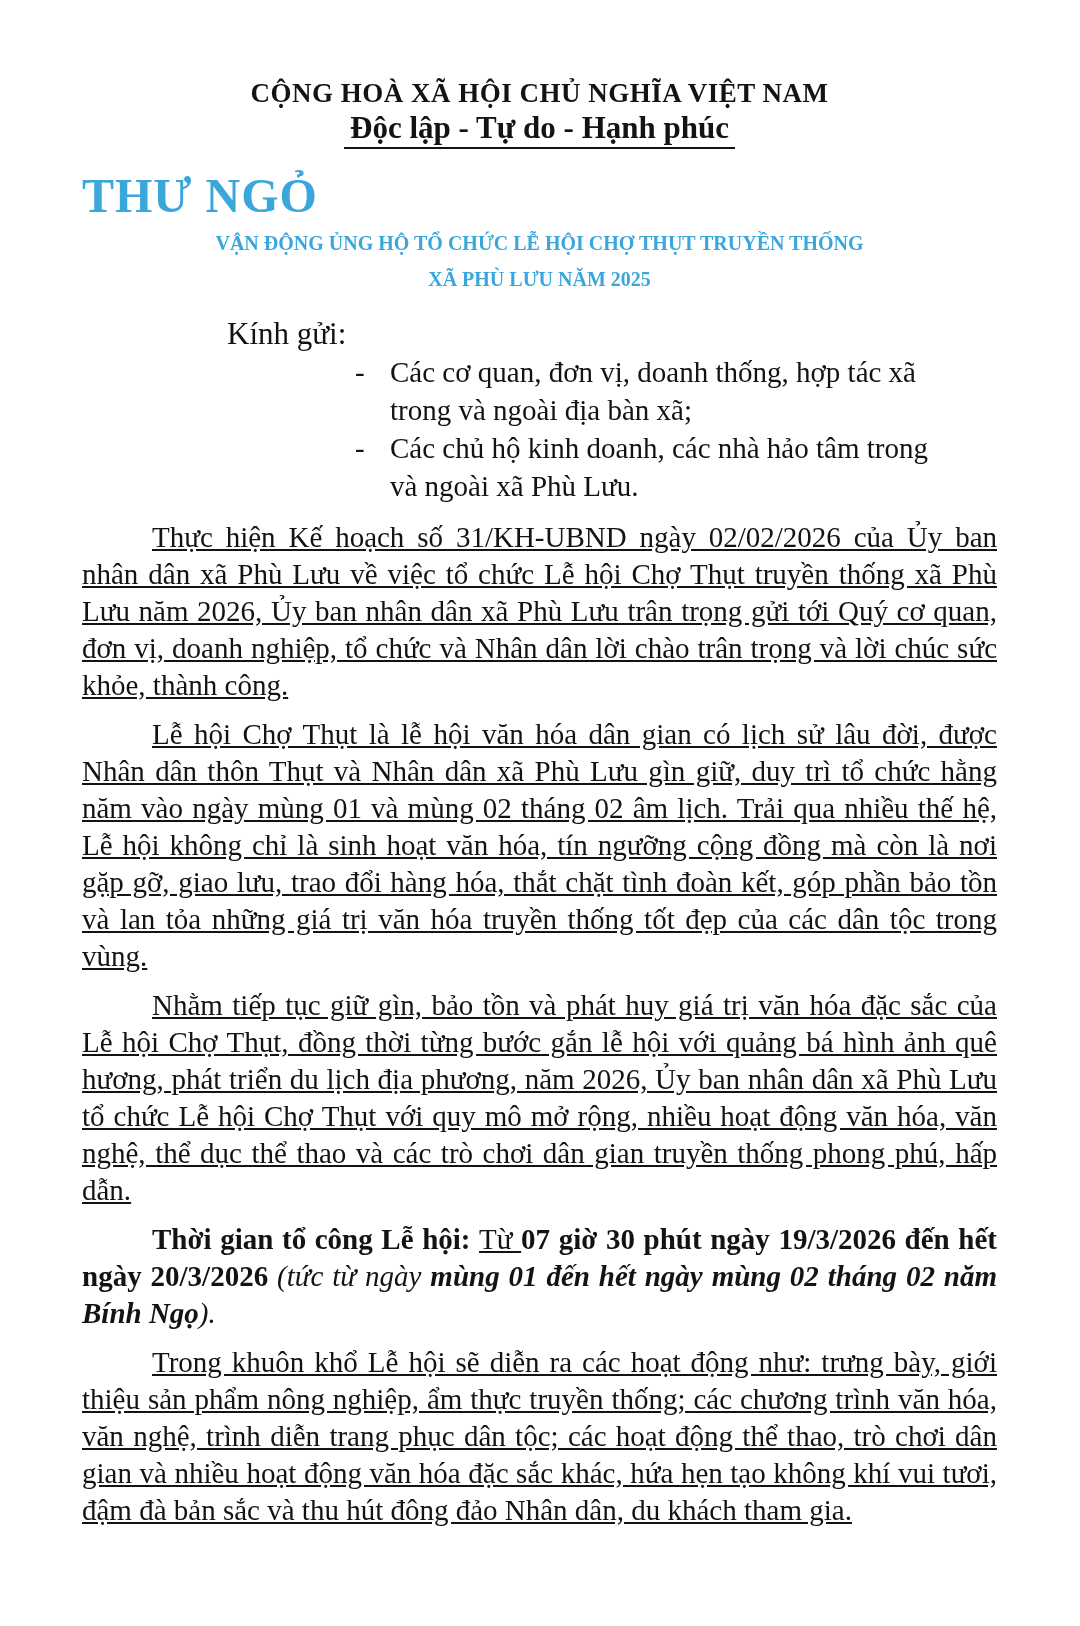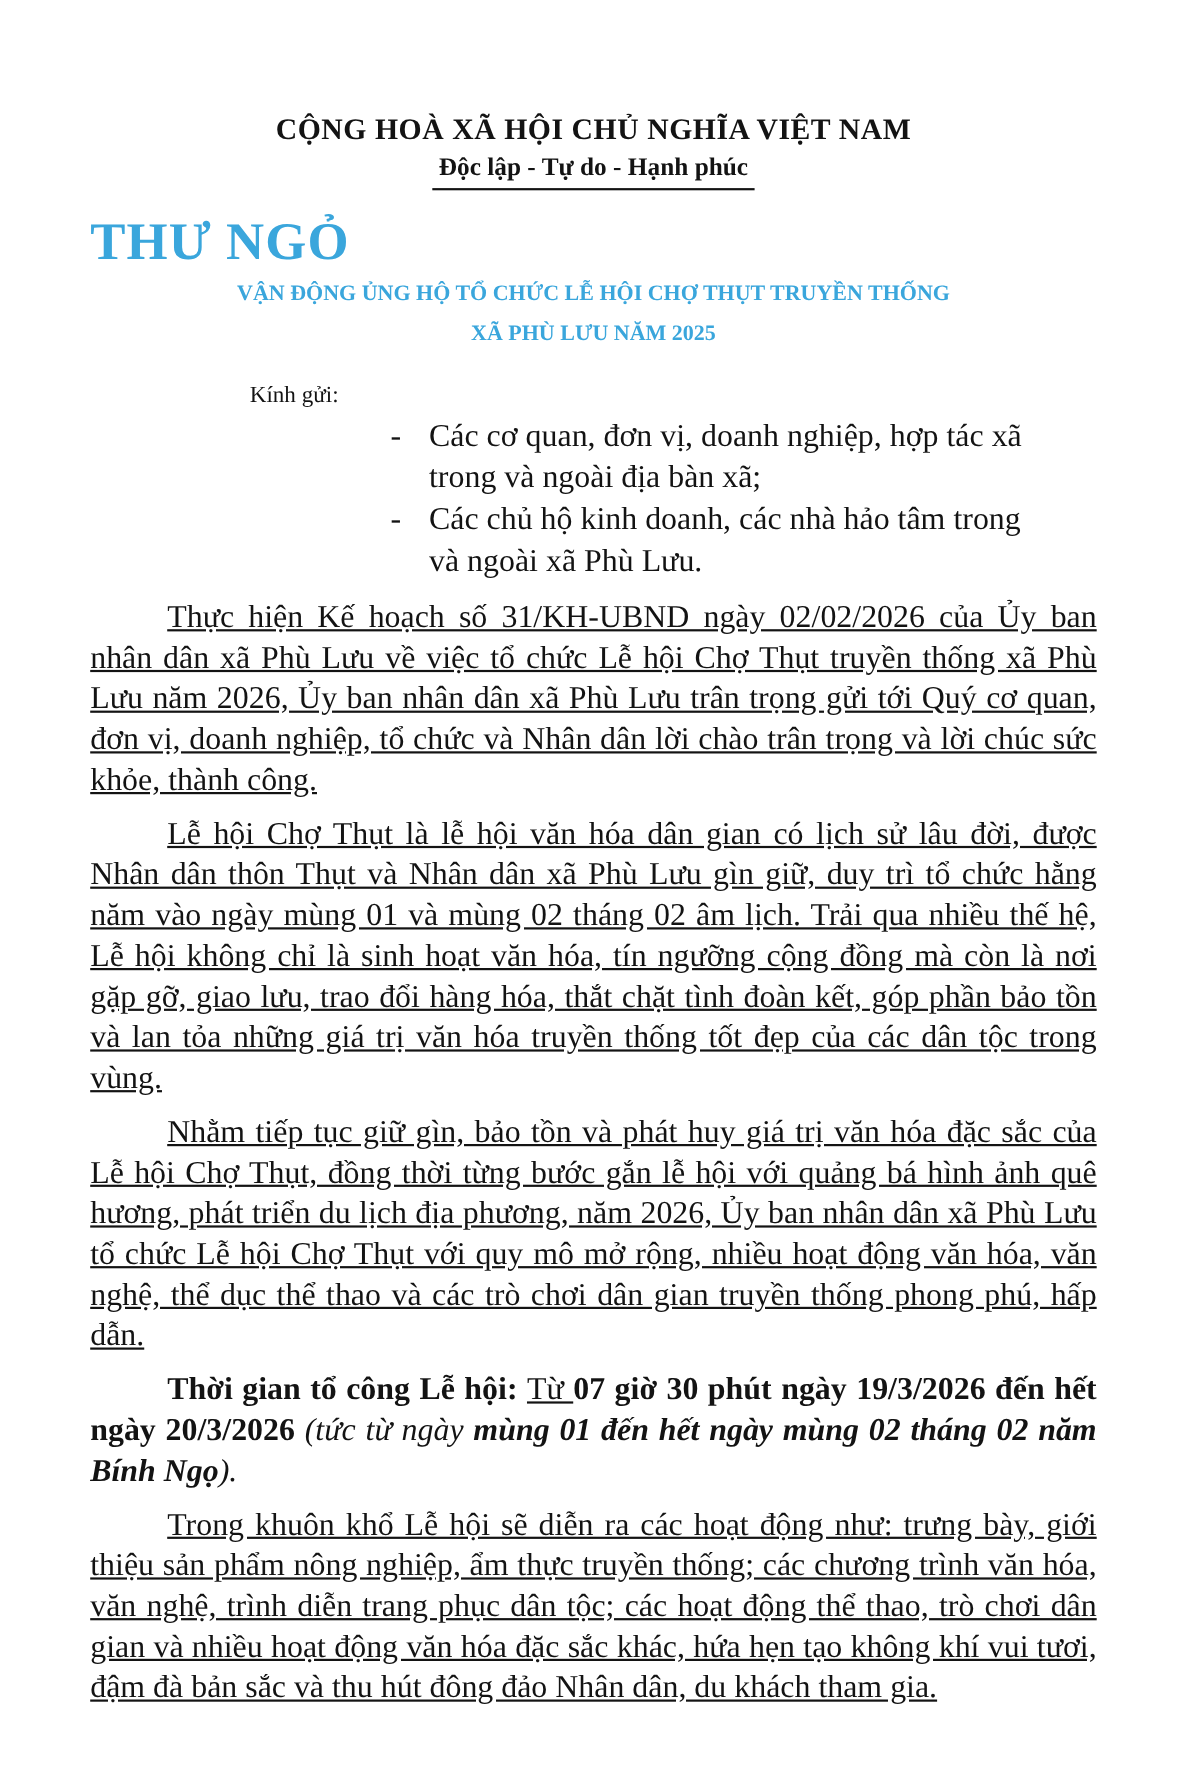--- a/index.html
+++ b/index.html
@@ -8,38 +8,38 @@
     background: #ffffff;
   }
   .page {
     position: relative;
     width: 1080px;
     height: 1626px;
     margin: 0 auto;
     background: #ffffff;
     overflow: hidden;
     box-sizing: border-box;
-    padding: 100px 83px 0 82px;
+    padding: 76px 83px 0 82px;
     font-family: "Liberation Serif", "DejaVu Serif", serif;
     color: #131313;
   }
   .national-title {
     text-align: center;
     font-size: 27px;
     font-weight: bold;
     letter-spacing: 0.5px;
     line-height: 34px;
   }
   .motto-wrap {
     text-align: center;
     margin-top: 2px;
   }
   .motto {
     display: inline-block;
-    font-size: 23px;
+    font-size: 31px;
     font-weight: bold;
     line-height: 32px;
     padding: 0 6px 3px 6px;
     border-bottom: 2px solid #131313;
   }
   .place-date {
     text-align: right;
     font-style: italic;
     font-size: 29px;
     line-height: 36px;
@@ -58,21 +58,21 @@
     font-size: 20px;
     font-weight: bold;
     line-height: 32px;
     margin-top: 4px;
     color: var(--accent, #3aa6dc);
   }
   .recipients {
     margin-top: 20px;
   }
   .salutation {
-    font-size: 21px;
+    font-size: 31px;
     line-height: 38px;
     margin-left: 145px;
   }
   .recipient-list {
     margin-left: 273px;
   }
   .recipient-item {
     display: flex;
     align-items: flex-start;
     font-size: 29px;
@@ -117,21 +117,21 @@
   <div class="subtitle">VẬN ĐỘNG ỦNG HỘ TỔ CHỨC LỄ HỘI CHỢ THỤT TRUYỀN THỐNG</div>
 
   <div class="subtitle">XÃ PHÙ LƯU NĂM 2025</div>
 
   <div class="recipients">
     <div class="salutation">Kính gửi:</div>
 
     <div class="recipient-list">
       <div class="recipient-item">
         <span class="dash">-</span>
-        <span class="recipient-text">Các cơ quan, đơn vị, doanh nghiệp, hợp tác xã trong và ngoài địa bàn xã;</span>
+        <span class="recipient-text">Các cơ quan, đơn vị, doanh thống, hợp tác xã trong và ngoài địa bàn xã;</span>
       </div>
       <div class="recipient-item">
         <span class="dash">-</span>
         <span class="recipient-text">Các chủ hộ kinh doanh, các nhà hảo tâm trong và ngoài xã Phù Lưu.</span>
       </div>
     </div>
   </div>
 
   <div class="body-text">
     <p><span class="seg-r">Thực hiện Kế hoạch số 31/KH-UBND ngày 02/02/2026 của Ủy ban nhân dân xã Phù Lưu về việc tổ chức Lễ hội Chợ Thụt truyền thống xã Phù Lưu năm 2026, Ủy ban nhân dân xã Phù Lưu trân trọng gửi tới Quý cơ quan, đơn vị, doanh nghiệp, tổ chức và Nhân dân lời chào trân trọng và lời chúc sức khỏe, thành công.</span></p>

